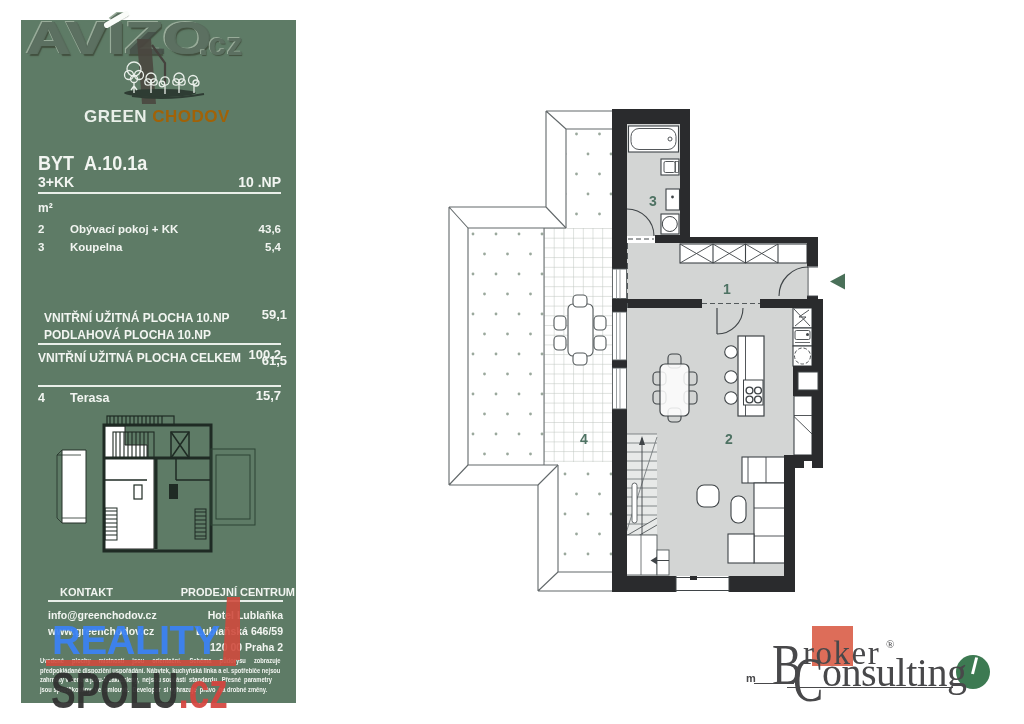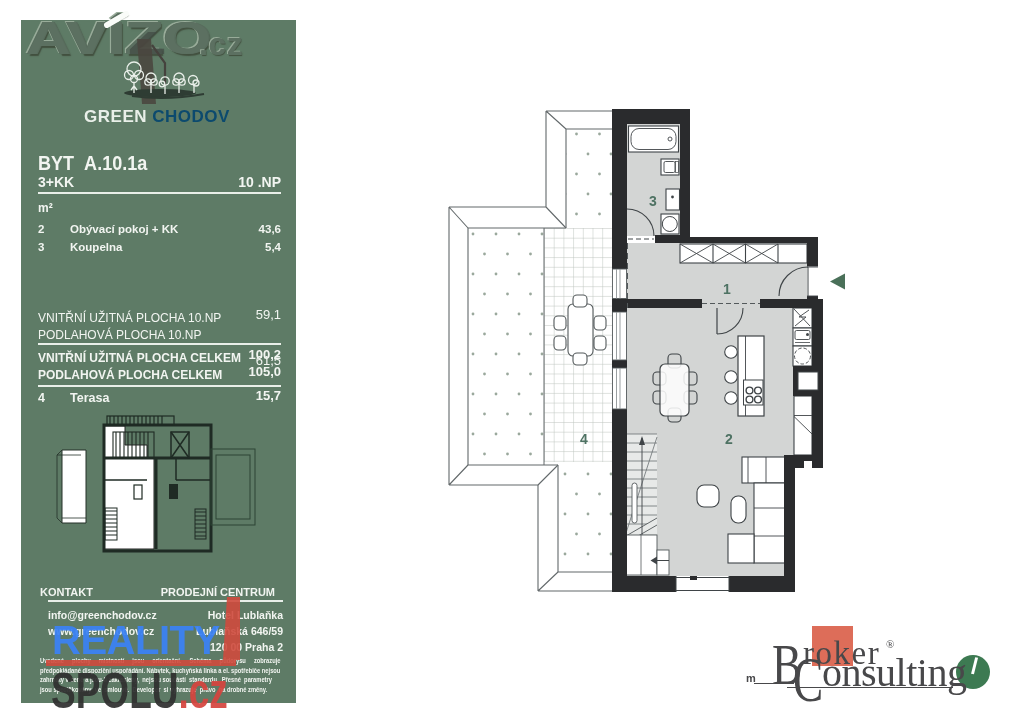--- a/index.html
+++ b/index.html
@@ -47,45 +47,44 @@
 <circle cx="61" cy="26" r="5"></circle>
 <circle cx="58" cy="30" r="3.2"></circle>
 <circle cx="64" cy="30" r="3.2"></circle>
 <path d="M61 33V41"></path>
 <circle cx="75" cy="28" r="4.5"></circle>
 <circle cx="78" cy="31" r="3"></circle>
 <path d="M76 33V41"></path>
 </g>
 </svg>
 
-<div class="abs" style="left:21px;top:107px;width:272px;text-align:center;font-size:17px;font-weight:bold;letter-spacing:0.5px;color:#e9efe9;">GREEN<span style="color:#0c4a6e;">&nbsp;CHODOV</span></div>
+<div class="abs" style="left:21px;top:107px;width:272px;text-align:center;font-size:17px;font-weight:bold;letter-spacing:0.5px;color:#e9efe9;">GREEN<span style="color:#a16207;">&nbsp;CHODOV</span></div>
 
 <div class="abs w" style="left:38px;top:151px;font-size:20.5px;font-weight:bold;transform:scaleX(0.88);transform-origin:left top;">BYT&nbsp;&nbsp;A.10.1a</div>
 
 <div class="abs w" style="left:38px;top:174px;width:243px;font-size:14px;font-weight:bold;">3+KK<span style="float:right;">10 .NP</span></div>
 
 <div class="abs" style="left:38px;top:192px;width:243px;height:2px;background:#e9efe9;"></div>
 
 <div class="abs w" style="left:38px;top:201px;width:243px;font-size:12px;font-weight:bold;text-align:left;">m²</div>
 
 <div class="abs w" style="left:38px;top:221px;width:243px;font-size:11.5px;font-weight:bold;line-height:17.5px;">
   <div><span style="display:inline-block;width:32px;">2</span>Obývací pokoj + KK<span style="float:right;">43,6</span></div>
   <div><span style="display:inline-block;width:32px;">3</span>Koupelna<span style="float:right;">5,4</span></div>
 </div>
 
-<div class="abs w" style="left:38px;top:311px;width:243px;font-size:12px;font-weight:normal;">
+<div class="abs w" style="left:44px;top:311px;width:243px;font-size:12px;font-weight:bold;">
   <div style="height:17px;position:relative;">VNITŘNÍ UŽITNÁ PLOCHA 10.NP<span style="position:absolute;right:0;top:-4px;font-size:13px;">59,1</span></div>
   <div style="height:17px;position:relative;">PODLAHOVÁ PLOCHA 10.NP<span style="position:absolute;right:0;top:-4px;font-size:13px;margin-top:29px;">61,5</span></div>
 </div>
 
 <div class="abs" style="left:38px;top:343px;width:243px;height:1.5px;background:#e9efe9;"></div>
 
 <div class="abs w" style="left:38px;top:351px;width:243px;font-size:12px;font-weight:bold;">
   <div style="height:17px;position:relative;">VNITŘNÍ UŽITNÁ PLOCHA CELKEM<span style="position:absolute;right:0;top:-4px;font-size:13px;">100,2</span></div>
-  <div style="height:17px;position:relative;">PODLAHOVÁ PLOCHA CELKEM<span style="position:absolute;right:0;top:-4px;font-size:13px;">105,0</span></div>
 </div>
 
 <div class="abs" style="left:38px;top:385px;width:243px;height:1.5px;background:#e9efe9;"></div>
 
 <div class="abs w" style="left:38px;top:391px;width:243px;font-size:12.5px;font-weight:bold;">
   <div style="position:relative;"><span style="display:inline-block;width:32px;">4</span>Terasa<span style="position:absolute;right:0;top:-3px;font-size:13px;">15,7</span></div>
 </div>
 
 <svg class="abs" style="left:50px;top:410px" width="215" height="150" viewBox="0 0 215 150">
 
@@ -131,21 +130,21 @@
 <rect x="119" y="74" width="9" height="15" fill="#1f2b24"></rect>
 
 <path d="M54 70H97M126 48V70M126 70H161M161 70V141" fill="none" stroke="#1f2b24" stroke-width="1.5"></path>
 
 <g fill="none" stroke="#2c4434" stroke-width="1">
 <rect x="161" y="39" width="44" height="76"></rect>
 <rect x="166" y="45" width="34" height="64"></rect>
 </g>
 </svg>
 
-<div class="abs w" style="left:40px;top:586px;width:235px;font-size:11px;font-weight:bold;">KONTAKT<span style="float:right;">PRODEJNÍ CENTRUM</span></div>
+<div class="abs w" style="left:60px;top:586px;width:235px;font-size:11px;font-weight:bold;">KONTAKT<span style="float:right;">PRODEJNÍ CENTRUM</span></div>
 
 <div class="abs" style="left:48px;top:600px;width:235px;height:1.5px;background:#e9efe9;"></div>
 
 <div class="abs w" style="left:48px;top:607px;font-size:10.5px;font-weight:bold;line-height:16px;">info@greenchodov.cz<br>www.greenchodov.cz</div>
 
 <div class="abs w" style="left:48px;top:607px;width:235px;text-align:right;font-size:10.5px;font-weight:bold;line-height:16px;">Hotel Lublaňka<br>Lublaňská 646/59<br>120 00 Praha 2</div>
 
 <div class="abs w" style="left:40px;top:656px;width:334px;font-size:8px;font-weight:bold;line-height:9.7px;transform:scaleX(0.72);transform-origin:left top;">
  <div style="text-align:justify;text-align-last:justify;white-space:nowrap;">Uvedené&nbsp; plochy&nbsp; místností&nbsp; jsou&nbsp; orientační.&nbsp; Schéma&nbsp; půdorysu&nbsp; zobrazuje</div>
  <div style="white-space:nowrap;">předpokládané dispoziční uspořádání. Nábytek, kuchyňská linka a el. spotřebiče nejsou</div>

